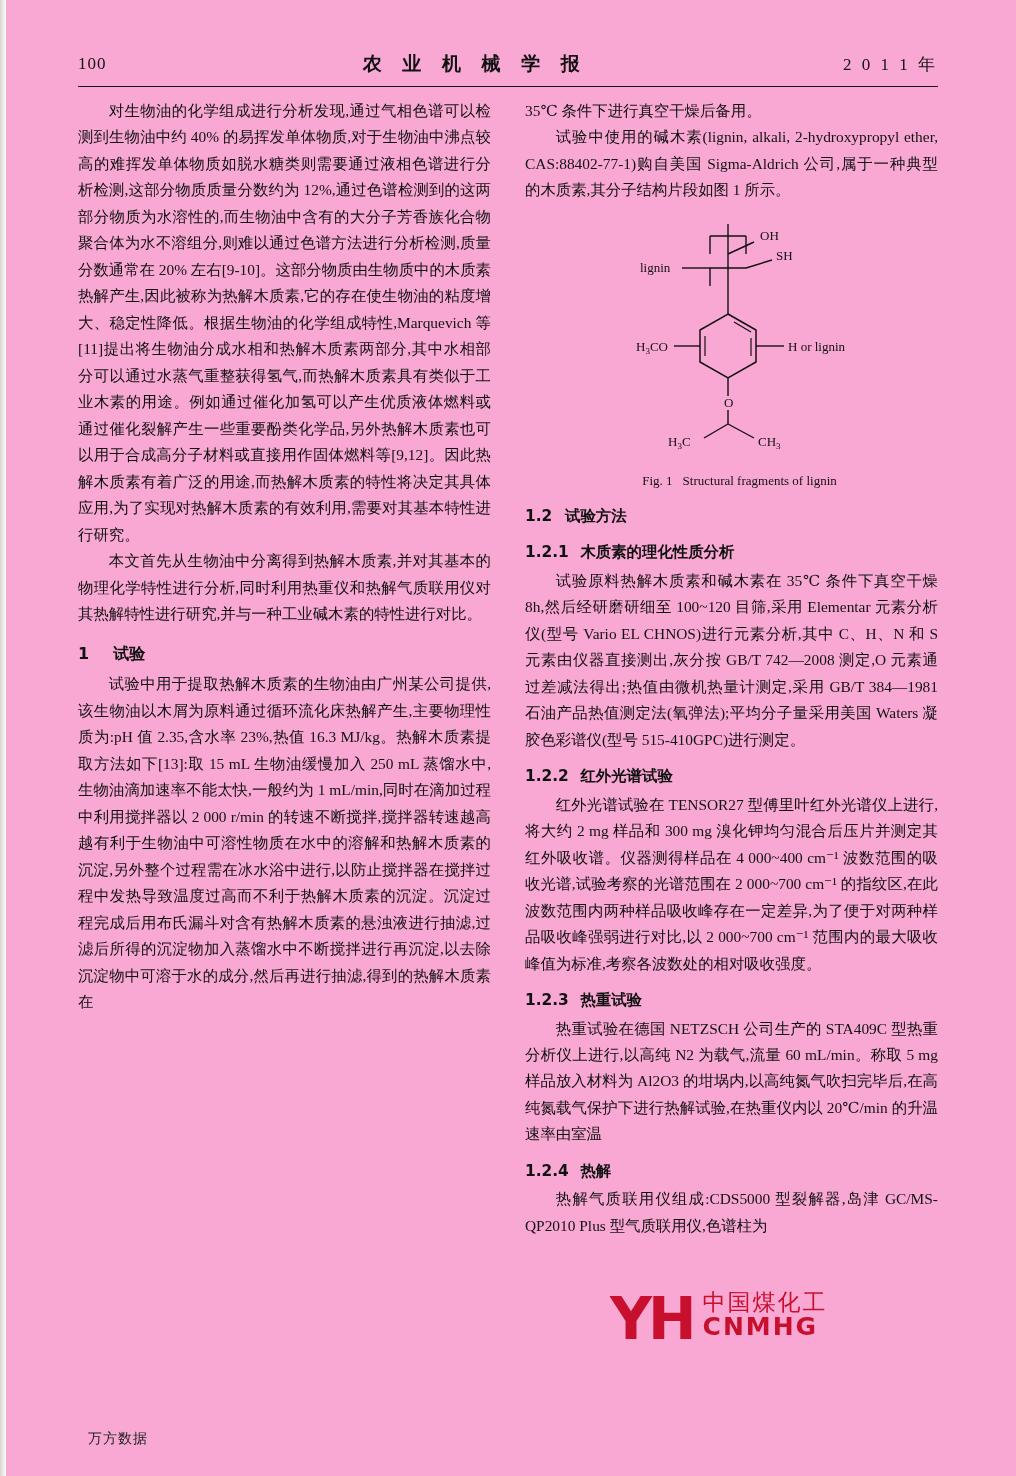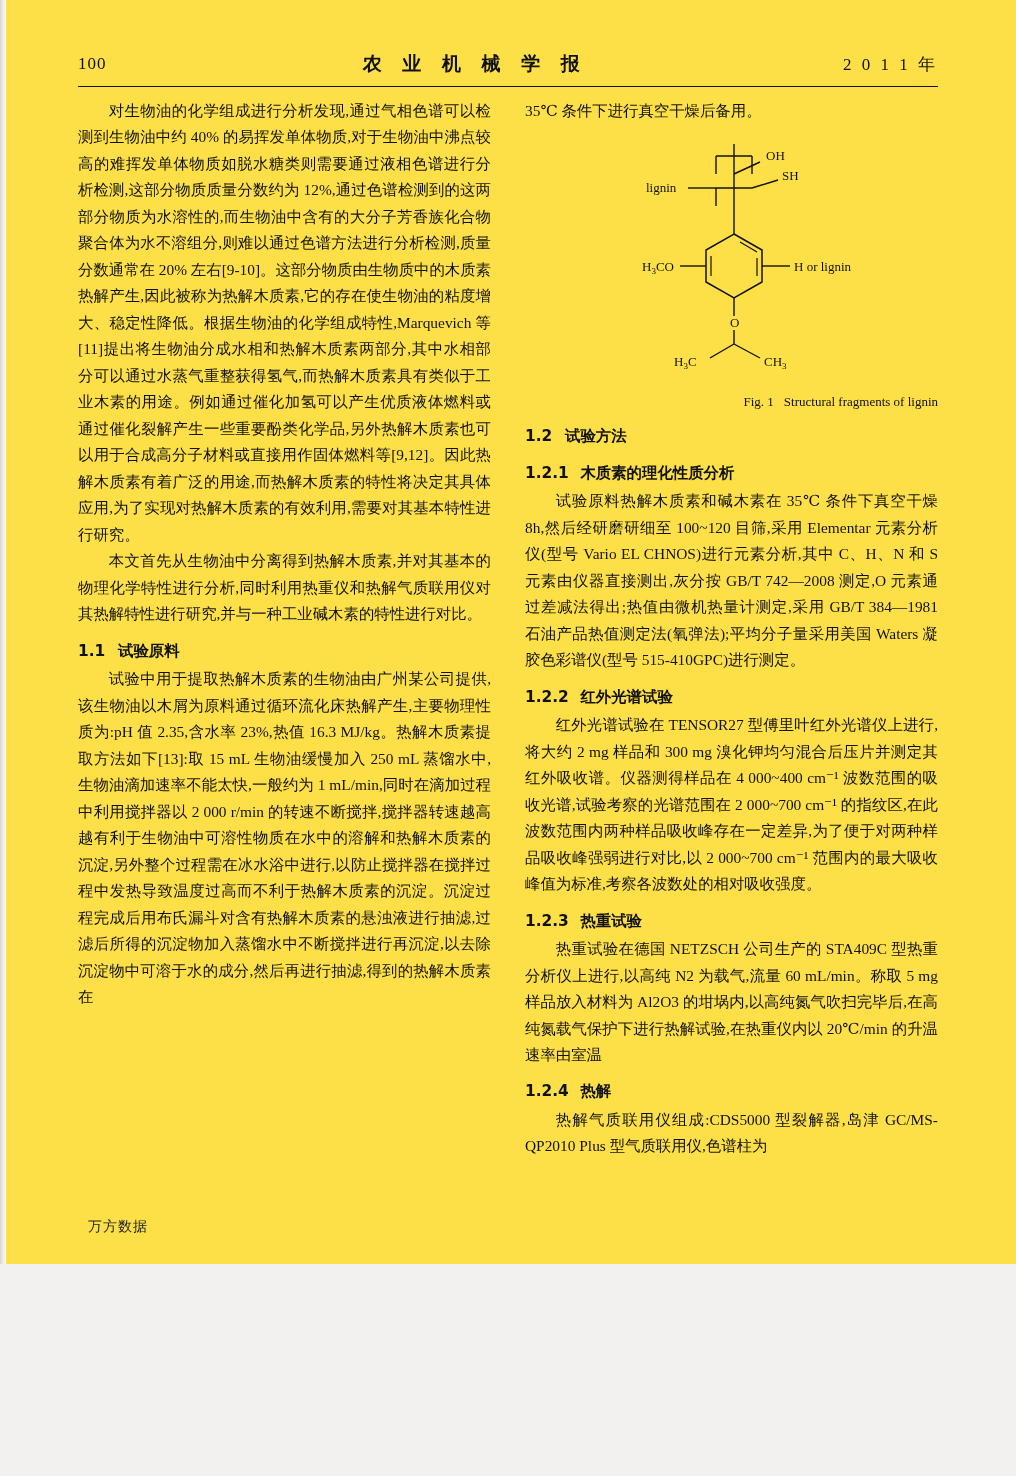--- a/index.html
+++ b/index.html
@@ -3,23 +3,23 @@
 <meta charset="utf-8">
 <style>
   html, body {
     margin: 0;
     padding: 0;
     background: #f2f1ef;
   }
   .page {
     position: relative;
     width: 1016px;
-    height: 1264px;
+    height: 1476px;
     margin: 0 auto;
-    background: #fde047;
+    background: #f9a8d4;
     box-sizing: border-box;
     font-family: "Liberation Serif", "DejaVu Serif", serif;
     color: #111;
     overflow: hidden;
     padding-left: 24px;
   }
   .page::before {
     content: "";
     position: absolute;
     left: 0; top: 0; bottom: 0; width: 6px;
@@ -109,21 +109,21 @@
     font-weight: bold;
     font-family: "DejaVu Sans", sans-serif;
   }
   h4.subsub .num {
     display: inline-block;
     min-width: 3.6em;
   }
   
   .figure {
     margin: 6px 0 4px 0;
-    text-align: right;
+    text-align: center;
   }
   .figcap-cn {
     font-size: 14.6px;
     margin-top: 4px;
     font-family: "DejaVu Sans", sans-serif;
   }
   .figcap-cn .lbl { margin-right: 14px; }
   .figcap-en {
     font-size: 13px;
     margin-top: 2px;
@@ -189,30 +189,31 @@
     <span class="year">2 0 1 1 年</span>
   </div>
   <div class="rule"></div>
 
   <div class="cols">
 
     <div class="col">
       <p class="ind">对生物油的化学组成进行分析发现,通过气相色谱可以检测到生物油中约 40% 的易挥发单体物质,对于生物油中沸点较高的难挥发单体物质如脱水糖类则需要通过液相色谱进行分析检测,这部分物质质量分数约为 12%,通过色谱检测到的这两部分物质为水溶性的,而生物油中含有的大分子芳香族化合物聚合体为水不溶组分,则难以通过色谱方法进行分析检测,质量分数通常在 20% 左右[9-10]。这部分物质由生物质中的木质素热解产生,因此被称为热解木质素,它的存在使生物油的粘度增大、稳定性降低。根据生物油的化学组成特性,Marquevich 等[11]提出将生物油分成水相和热解木质素两部分,其中水相部分可以通过水蒸气重整获得氢气,而热解木质素具有类似于工业木素的用途。例如通过催化加氢可以产生优质液体燃料或通过催化裂解产生一些重要酚类化学品,另外热解木质素也可以用于合成高分子材料或直接用作固体燃料等[9,12]。因此热解木质素有着广泛的用途,而热解木质素的特性将决定其具体应用,为了实现对热解木质素的有效利用,需要对其基本特性进行研究。</p>
       <p class="ind">本文首先从生物油中分离得到热解木质素,并对其基本的物理化学特性进行分析,同时利用热重仪和热解气质联用仪对其热解特性进行研究,并与一种工业碱木素的特性进行对比。</p>
 
-
-      <h3 class="sub">
-        <span class="num">1.1</span><span>试验原料</span>
-      </h3>
+      <h2 class="sec">
+        <span class="num">1</span><span>试验</span>
+      </h2>
+
 
       <p class="ind">试验中用于提取热解木质素的生物油由广州某公司提供,该生物油以木屑为原料通过循环流化床热解产生,主要物理性质为:pH 值 2.35,含水率 23%,热值 16.3 MJ/kg。热解木质素提取方法如下[13]:取 15 mL 生物油缓慢加入 250 mL 蒸馏水中,生物油滴加速率不能太快,一般约为 1 mL/min,同时在滴加过程中利用搅拌器以 2 000 r/min 的转速不断搅拌,搅拌器转速越高越有利于生物油中可溶性物质在水中的溶解和热解木质素的沉淀,另外整个过程需在冰水浴中进行,以防止搅拌器在搅拌过程中发热导致温度过高而不利于热解木质素的沉淀。沉淀过程完成后用布氏漏斗对含有热解木质素的悬浊液进行抽滤,过滤后所得的沉淀物加入蒸馏水中不断搅拌进行再沉淀,以去除沉淀物中可溶于水的成分,然后再进行抽滤,得到的热解木质素在</p>
     </div>
 
     <div class="col">
       <p>35℃ 条件下进行真空干燥后备用。</p>
+      <p class="ind">试验中使用的碱木素(lignin, alkali, 2-hydroxypropyl ether, CAS:88402-77-1)购自美国 Sigma-Aldrich 公司,属于一种典型的木质素,其分子结构片段如图 1 所示。</p>
 
       <div class="figure">
         <svg width="400" height="250" viewBox="0 0 400 250">
           <g fill="none" stroke="#111" stroke-width="1.4">
 
             <line x1="196" y1="14" x2="196" y2="44"></line>
             <line x1="178" y1="26" x2="214" y2="26"></line>
             <line x1="178" y1="26" x2="178" y2="44"></line>
             <line x1="214" y1="26" x2="214" y2="44"></line>
 

